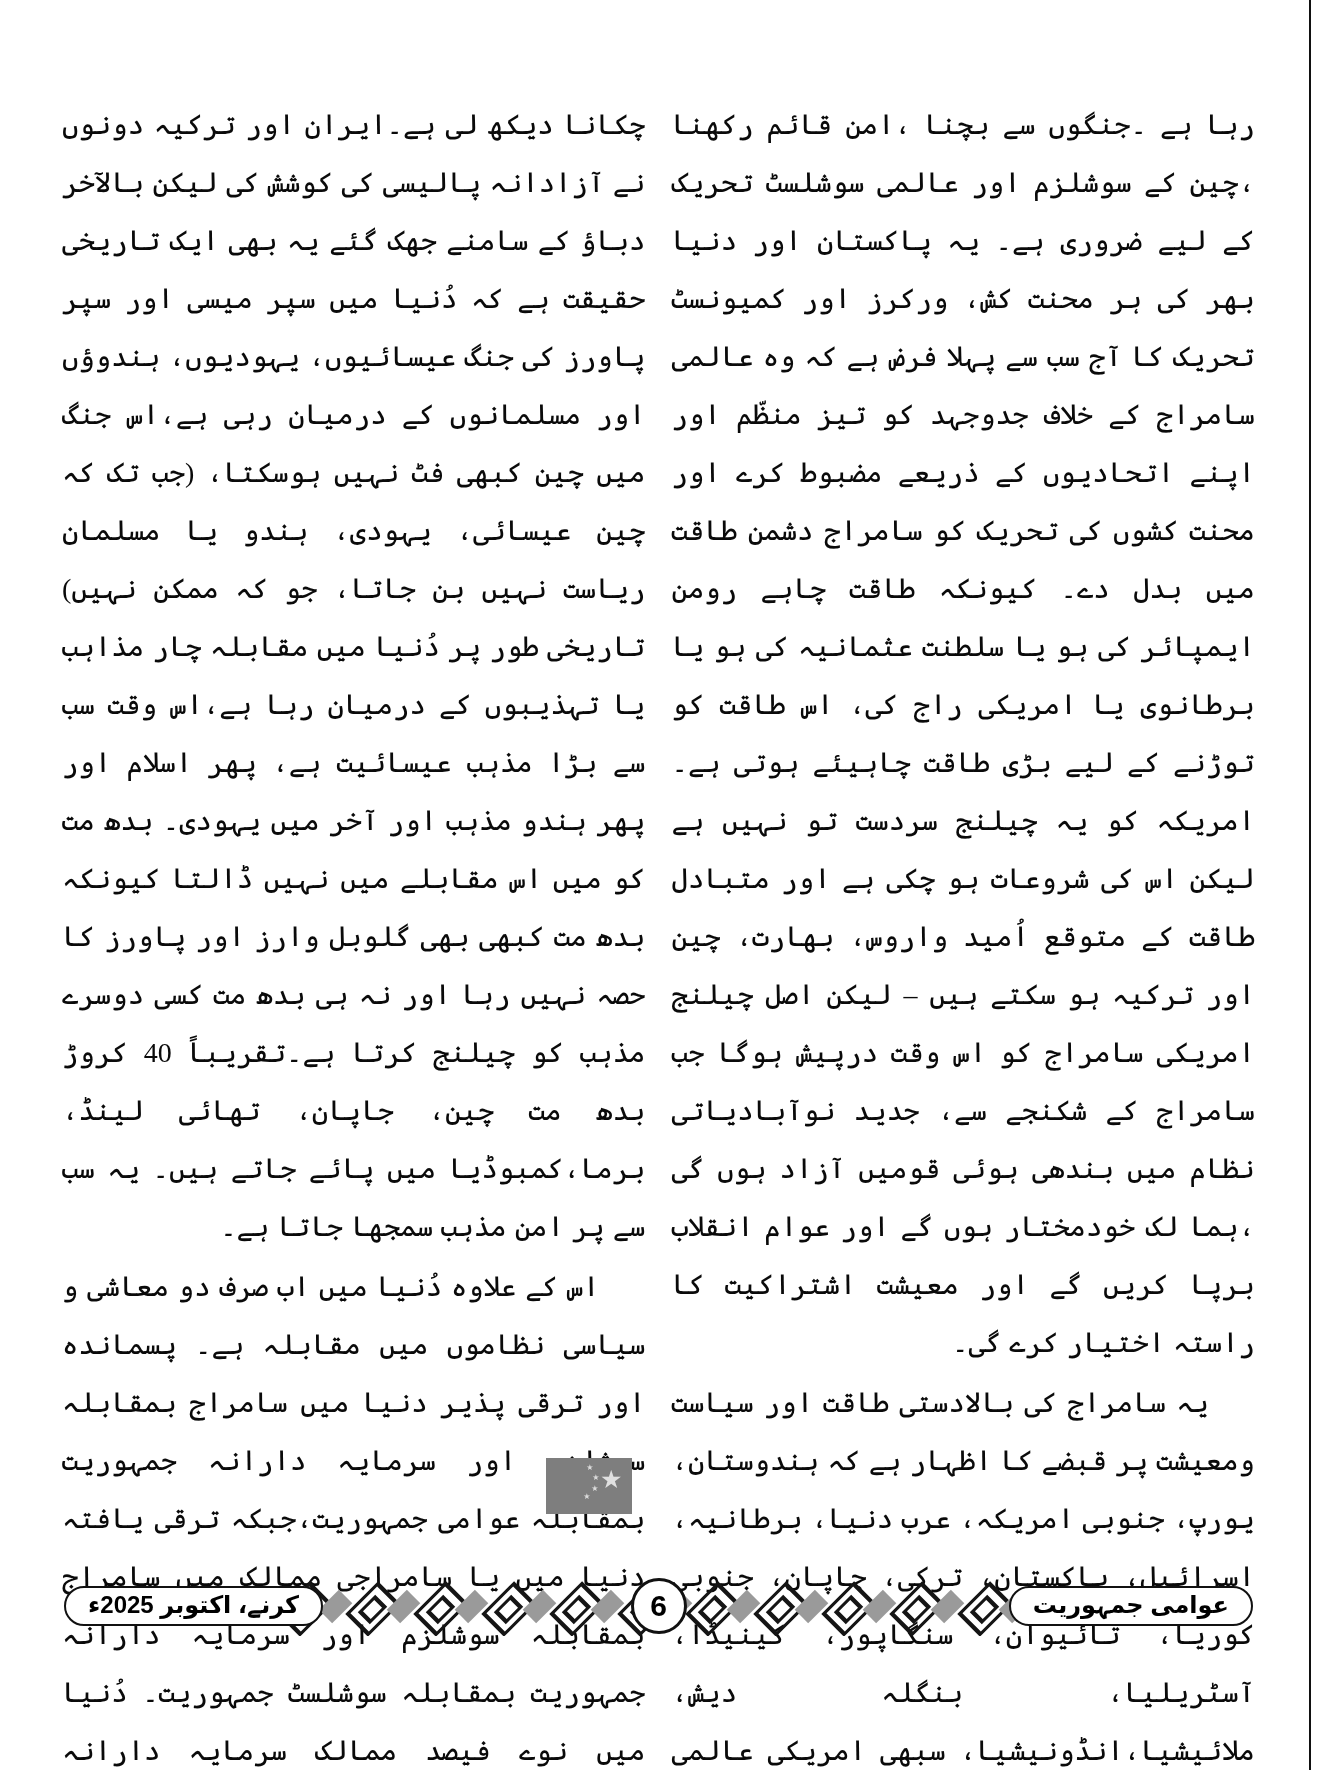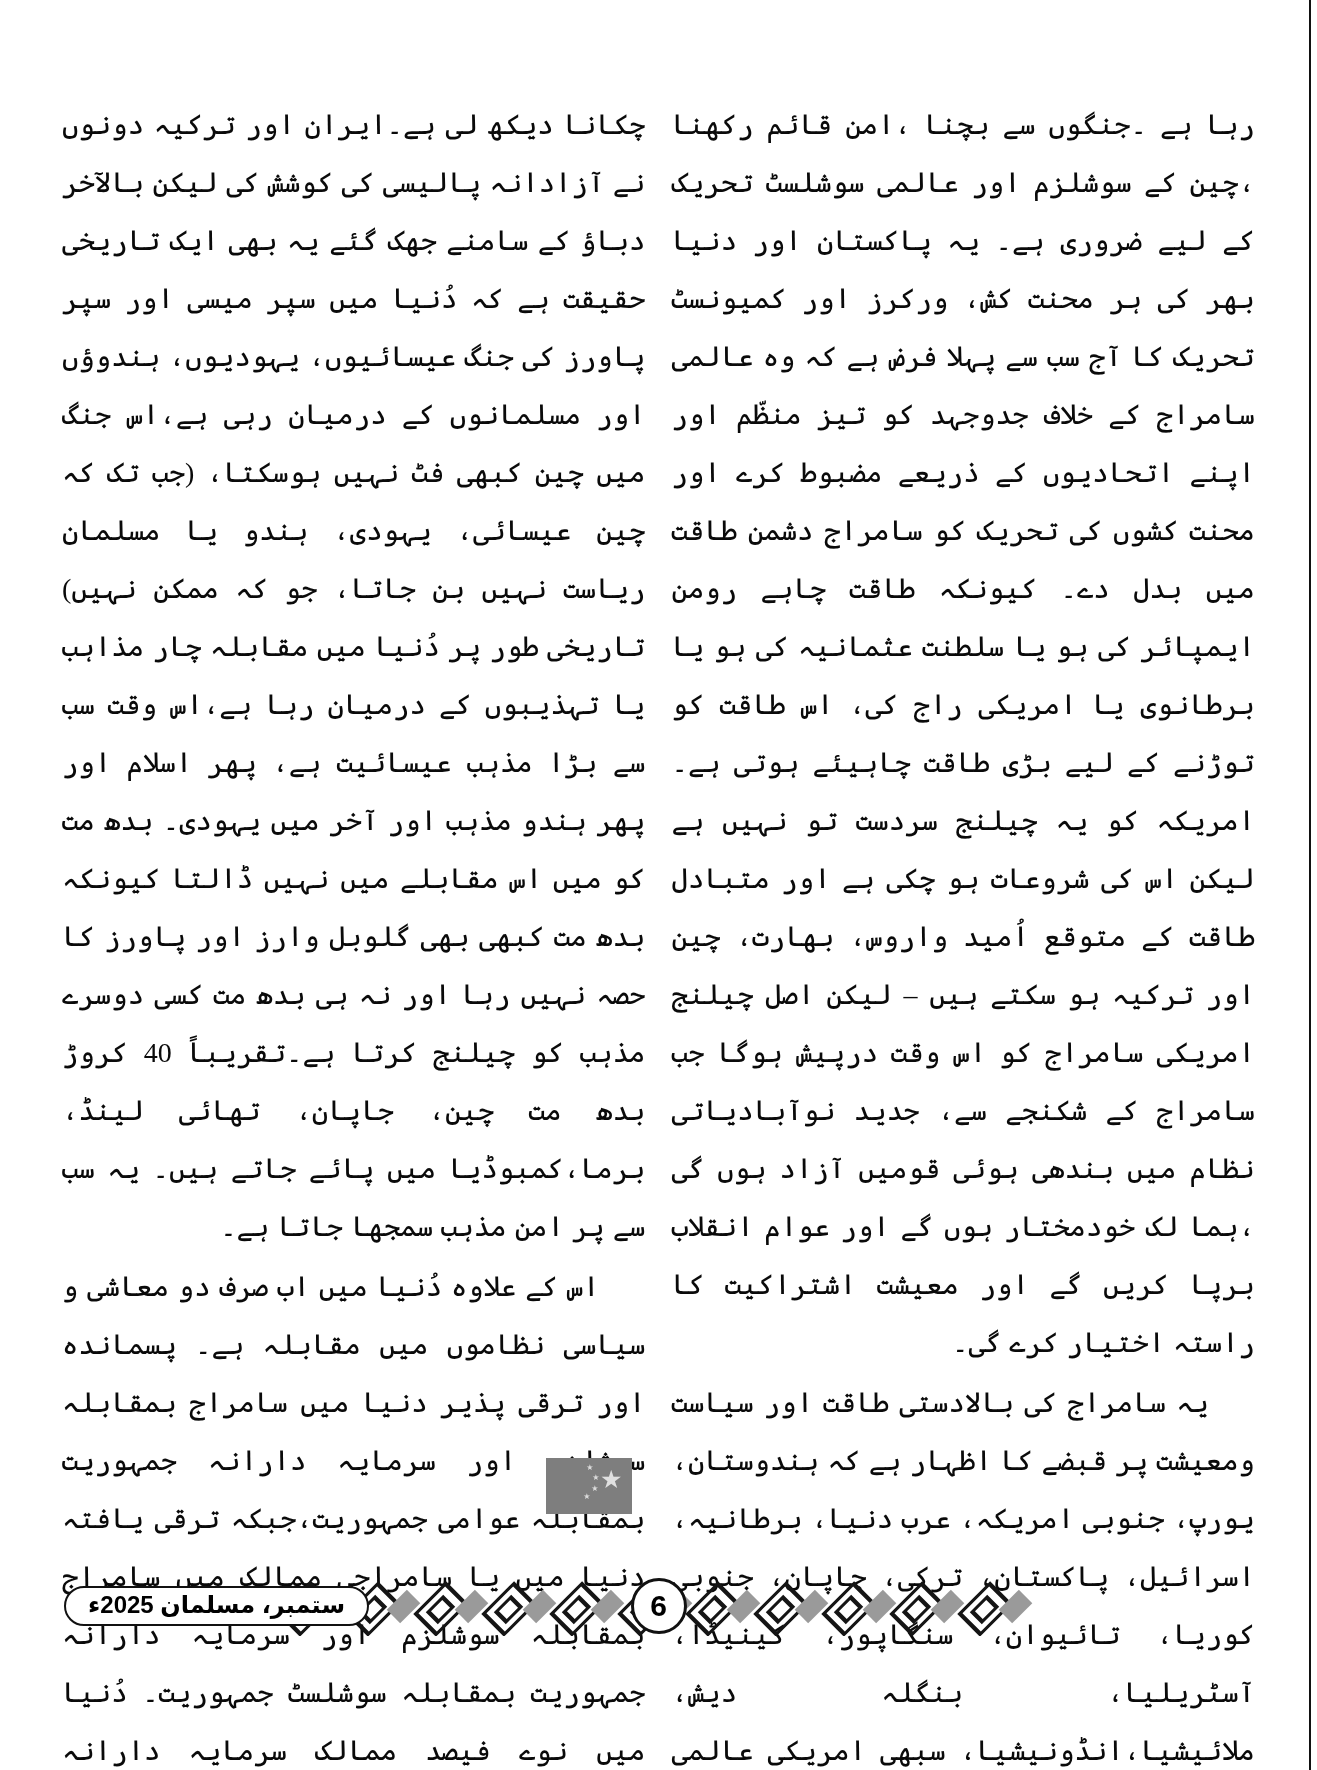--- a/index.html
+++ b/index.html
@@ -234,21 +234,21 @@
         <span class="star-sm s3">★</span>
         <span class="star-sm s4">★</span>
       </div>
     </div>
 
   </div>
 
   <div class="footer">
     <div class="footer-inner">
 
-      <div class="pill left-pill">ستمبر، مسلمان 2025ء</div>
+      <div class="pill left-pill">کرنے، اکتوبر 2025ء</div>
 
       <div class="diamond-band">
         <span class="dia-hollow"></span>
         <span class="dia-solid"></span>
         <span class="dia-hollow"></span>
         <span class="dia-solid"></span>
         <span class="dia-hollow"></span>
         <span class="dia-solid"></span>
         <span class="dia-hollow"></span>
         <span class="dia-solid"></span>
@@ -263,17 +263,18 @@
         <span class="dia-hollow"></span>
         <span class="dia-solid"></span>
         <span class="dia-hollow"></span>
         <span class="dia-solid"></span>
         <span class="dia-hollow"></span>
         <span class="dia-solid"></span>
       </div>
 
       <div class="page-num">6</div>
 
+      <div class="pill right-pill">عوامی جمہوریت</div>
 
     </div>
   </div>
 
 </div>
 
 </body></html>

